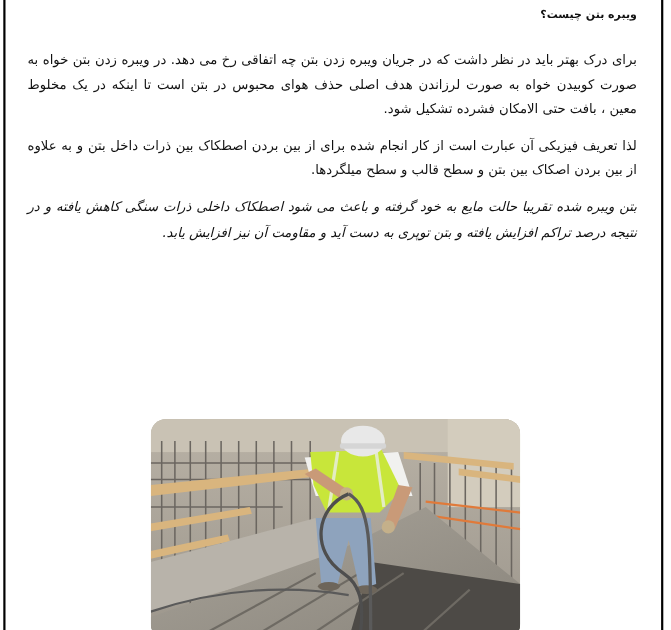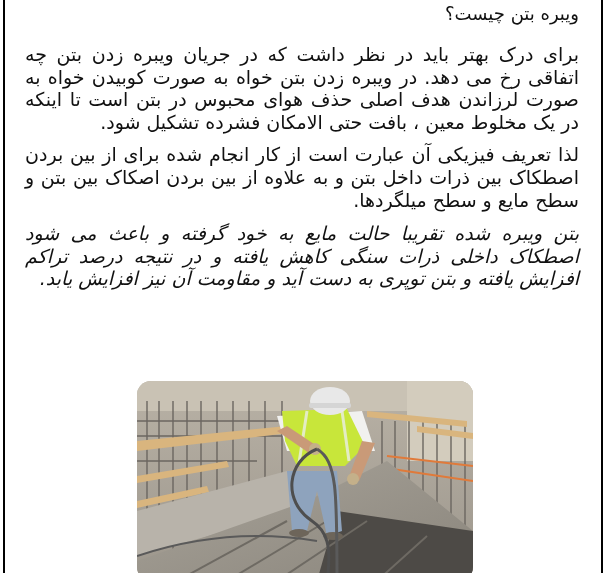--- a/index.html
+++ b/index.html
@@ -28,28 +28,28 @@
     }
     .content {
       position: absolute;
       left: 20px;
       right: 22px;
       top: 0;
       direction: rtl;
       text-align: right;
     }
     .heading {
-      font-weight: normal;
-      font-size: 18px;
+      font-weight: bold;
+      font-size: 10px;
       margin: 4px 0 0 0;
       line-height: 20px;
       height: 20px;
     }
     .para {
-      font-size: 19px;
+      font-size: 12px;
       line-height: 22.6px;
       margin: 0;
       text-align: justify;
       text-align-last: right;
     }
     .p1 { margin-top: 19px; }
     .p2 { margin-top: 10px; }
     .p3 { margin-top: 11px; font-style: italic; }
     .p4 { margin-top: 11px; }
     .figure {
@@ -63,21 +63,21 @@
     }
     .figure svg { display: block; }
   </style>
 </head>
 <body>
 
 <div class="page">
   <div class="content">
     <div class="heading">ویبره بتن چیست؟</div>
     <p class="para p1">برای درک بهتر باید در نظر داشت که در جریان ویبره زدن بتن چه اتفاقی رخ می دهد. در ویبره زدن بتن خواه به صورت کوبیدن خواه به صورت لرزاندن هدف اصلی حذف هوای محبوس در بتن است تا اینکه در یک مخلوط معین ، بافت حتی الامکان فشرده تشکیل شود.</p>
-    <p class="para p2">لذا تعریف فیزیکی آن عبارت است از کار انجام شده برای از بین بردن اصطکاک بین ذرات داخل بتن و به علاوه از بین بردن اصکاک بین بتن و سطح مایع و سطح میلگردها.</p>
+    <p class="para p2">لذا تعریف فیزیکی آن عبارت است از کار انجام شده برای از بین بردن اصطکاک بین ذرات داخل بتن و به علاوه از بین بردن اصکاک بین بتن و سطح قالب و سطح میلگردها.</p>
     <p class="para p3">بتن ویبره شده تقریبا حالت مایع به خود گرفته و باعث می شود اصطکاک داخلی ذرات سنگی کاهش یافته و در نتیجه درصد تراکم افزایش یافته و بتن توپری به دست آید و مقاومت آن نیز افزایش یابد.</p>
   </div>
 </div>
 
 <div class="figure" title="کارگر در حال ویبره زدن بتن">
   <svg width="336" height="200" viewBox="0 0 336 200" xmlns="http://www.w3.org/2000/svg">
     <defs>
       <linearGradient id="sky" x1="0" y1="0" x2="0" y2="1">
         <stop offset="0" stop-color="#b9b2a6"></stop>
         <stop offset="1" stop-color="#9c968c"></stop>

